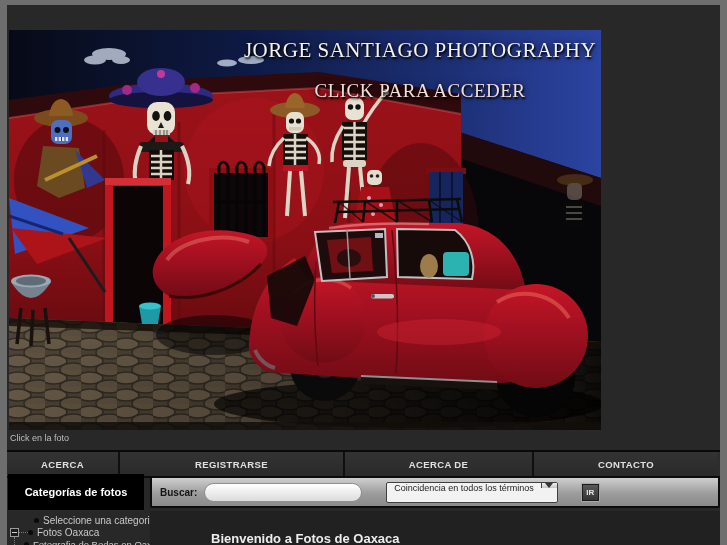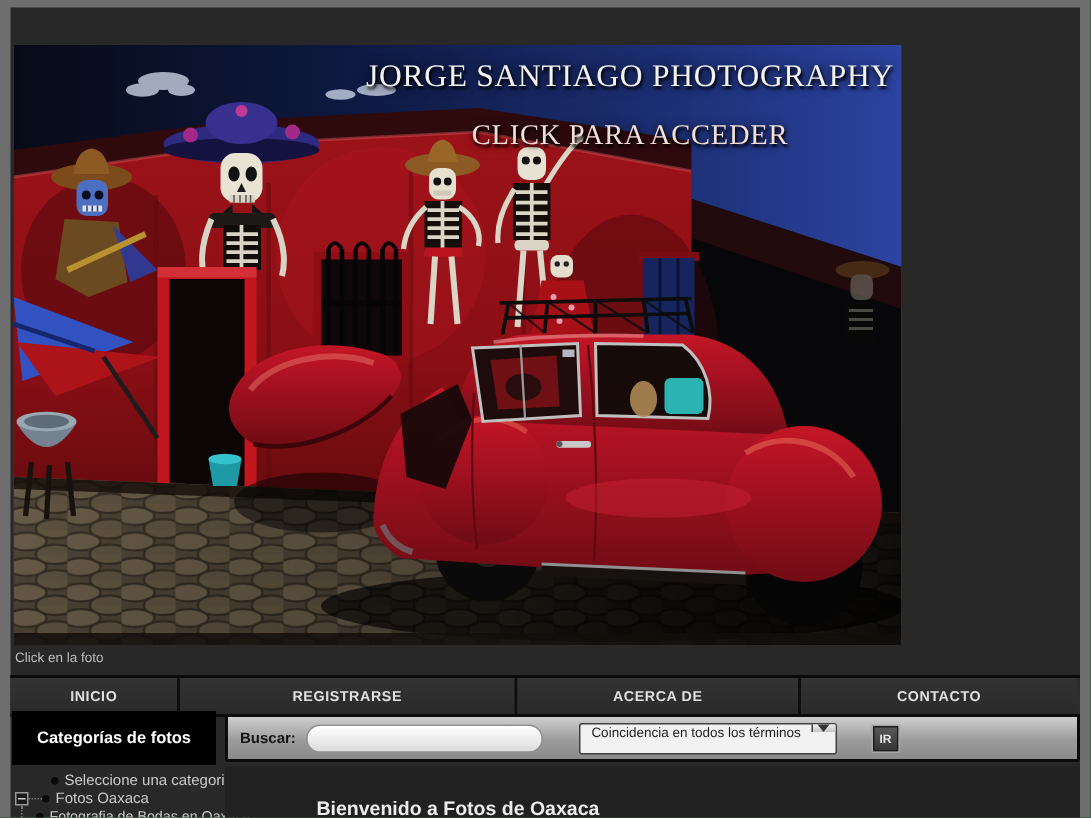--- a/index.html
+++ b/index.html
@@ -336,21 +336,21 @@
       </g>
       <rect x="0" y="392" width="592" height="8" fill="#120e0a" opacity="0.85"></rect>
     </svg>
     <div class="hero-title">JORGE SANTIAGO PHOTOGRAPHY</div>
     <div class="hero-subtitle">CLICK PARA ACCEDER</div>
   </div>
 
   <div class="hero-caption">Click en la foto</div>
 
   <div class="navbar">
-    <div class="nav-item w1">INICIO</div>
+    <div class="nav-item w1">ACERCA</div>
     <div class="nav-item w3">REGISTRARSE</div>
     <div class="nav-item w2">ACERCA DE</div>
     <div class="nav-item w4">CONTACTO</div>
   </div>
 
   <div class="sidebar">
     <div class="sidebar-header">Categorías de fotos</div>
     <div class="tree">
       <div class="tree-row" style="padding-left:26px;">
         <span class="bullet"></span>

